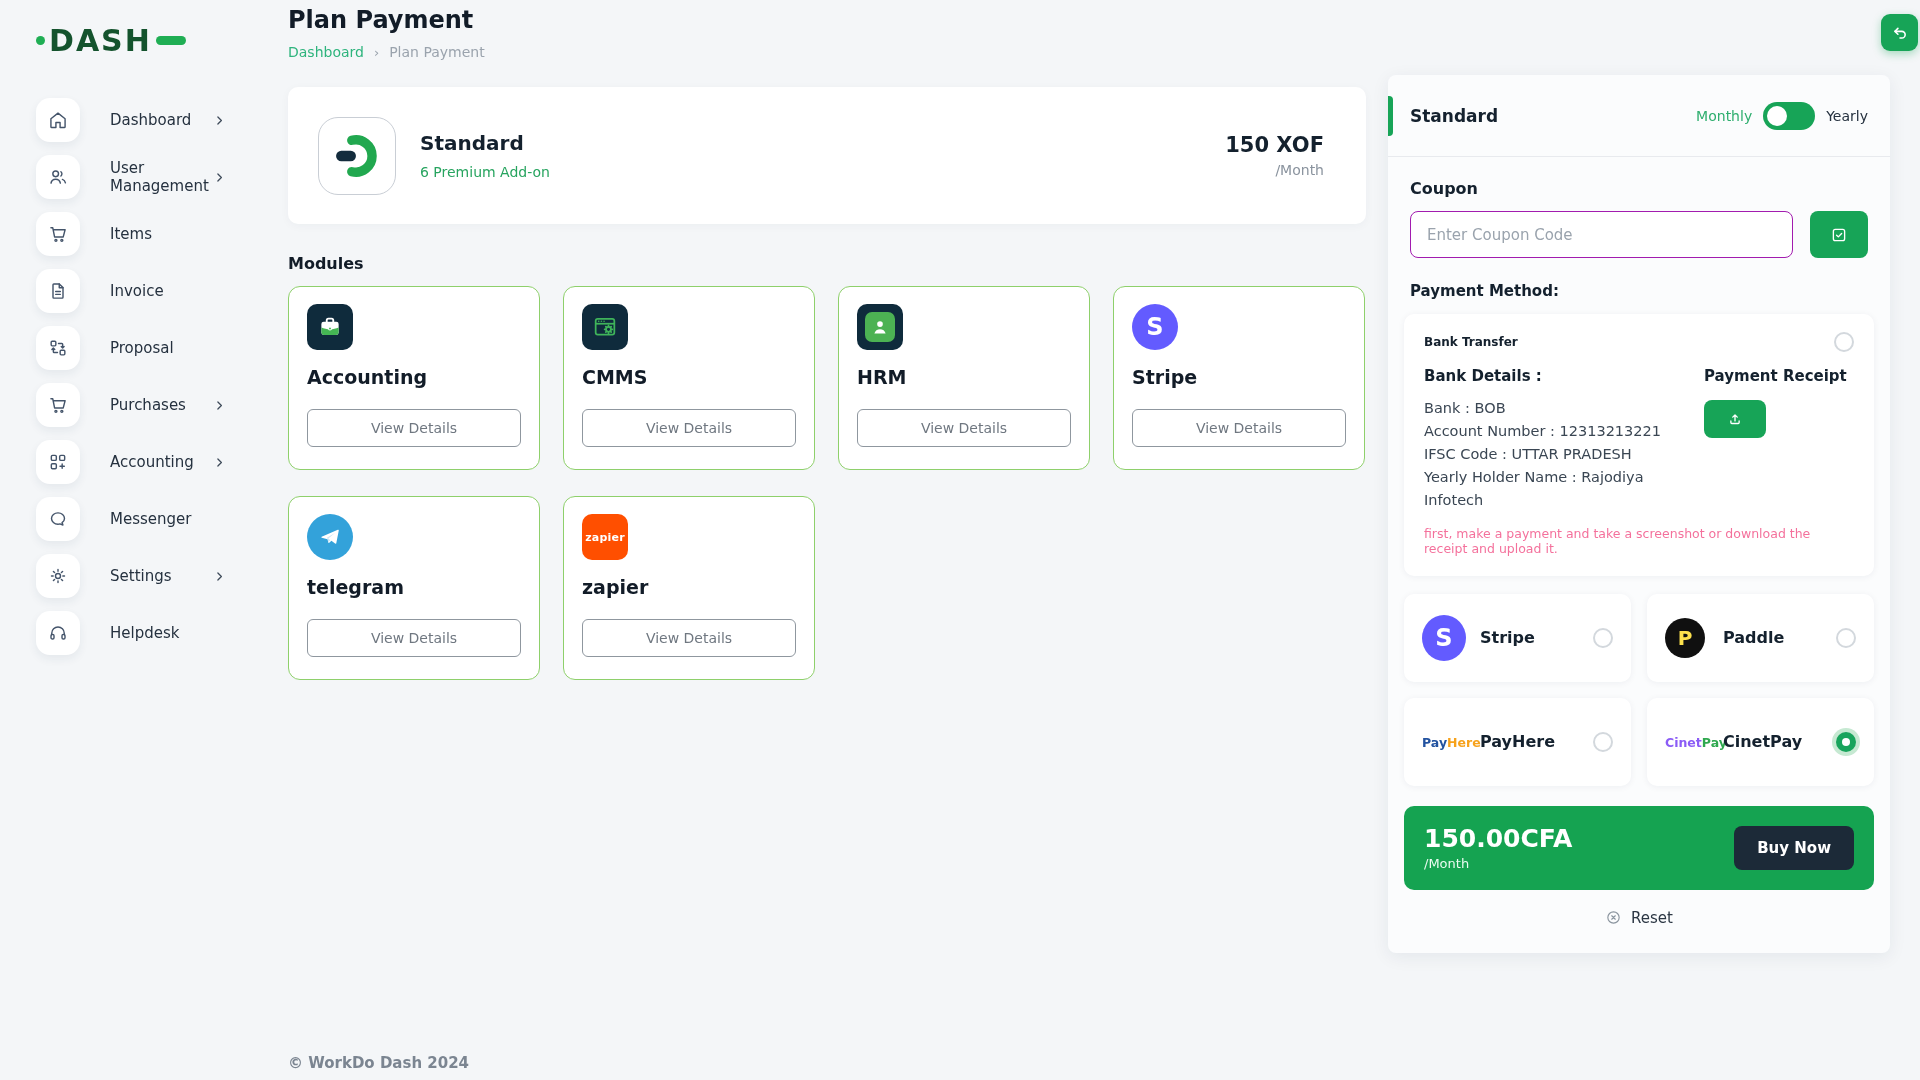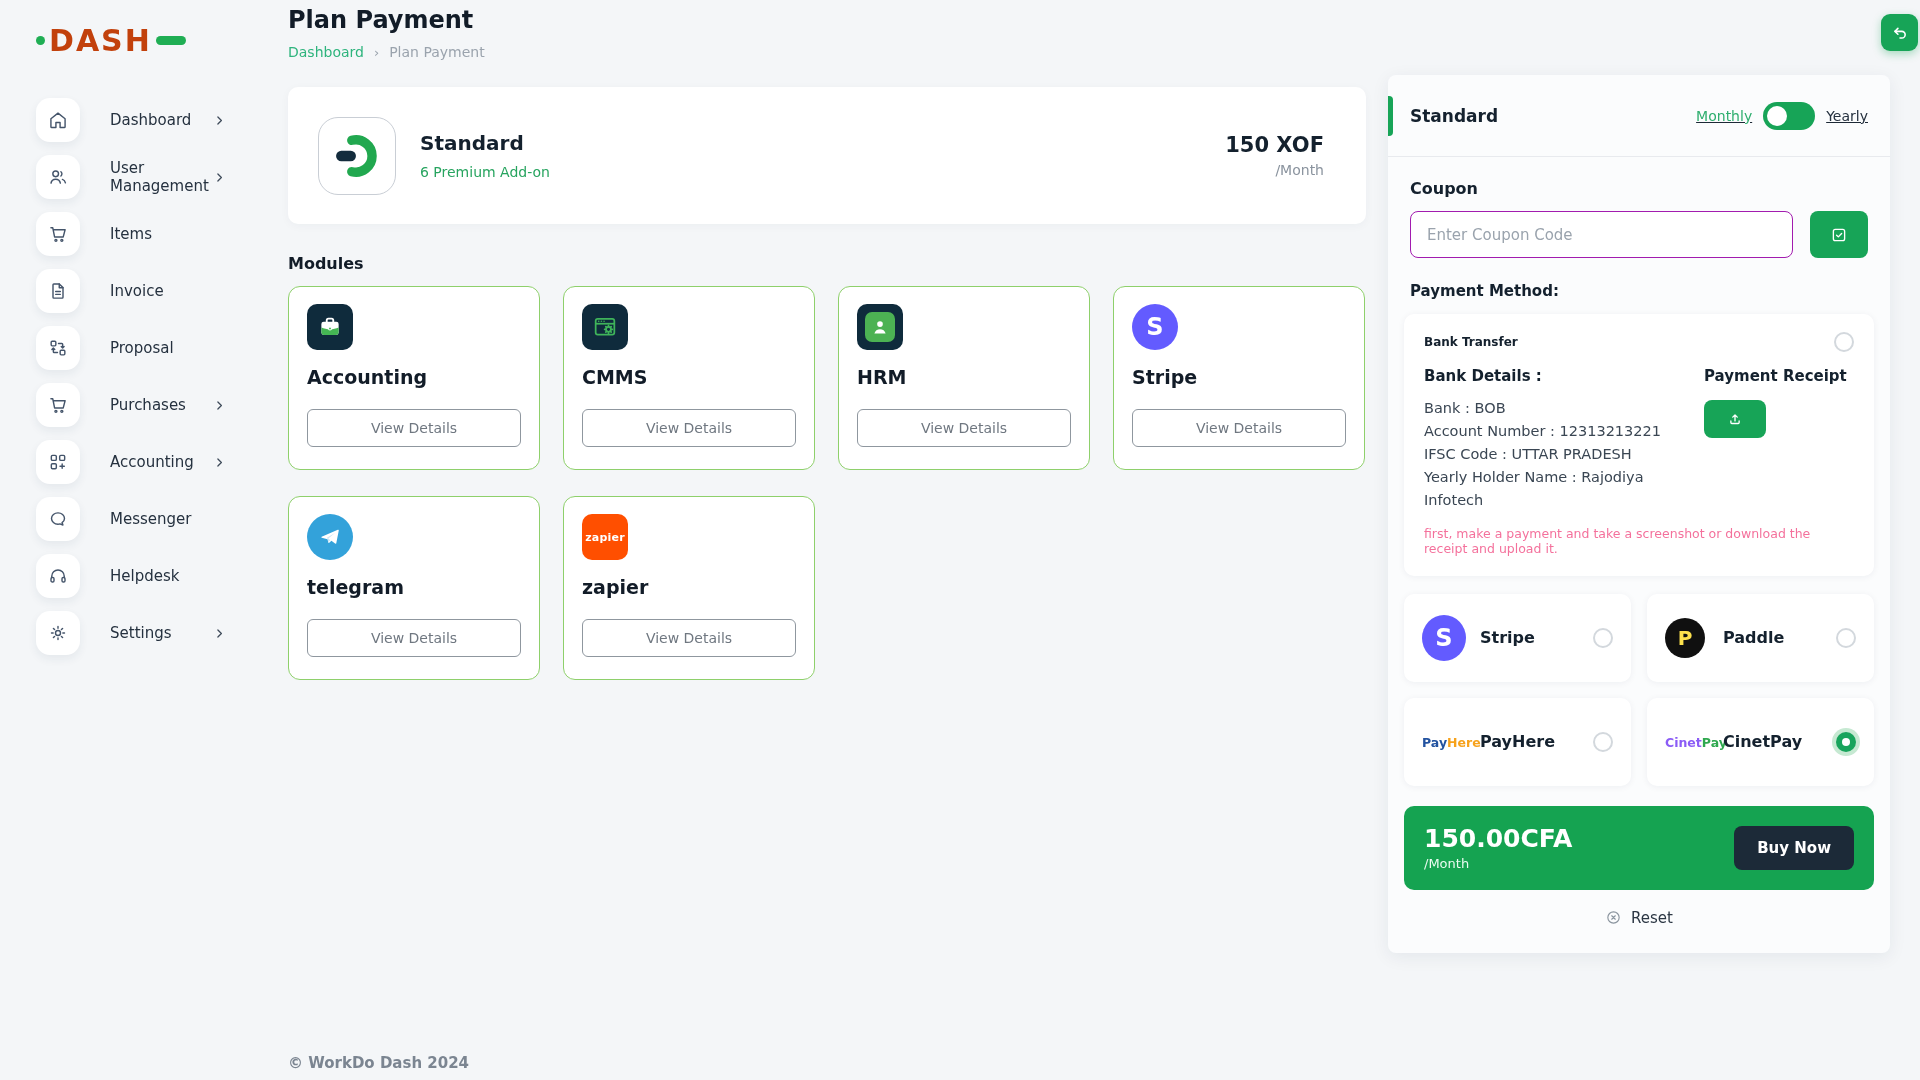--- a/index.html
+++ b/index.html
@@ -7,21 +7,21 @@
   body {
     position:relative; overflow:hidden;
     background:#f4f6f8;
     font-family:"DejaVu Sans","Liberation Sans",sans-serif;
     color:#1d2936;
   }
   
   .sidebar { position:absolute; left:0; top:0; width:262px; height:100%; padding:16px 0 0 36px; }
   .logo { display:flex; align-items:center; height:48px; }
   .logo-dot { width:9px; height:9px; background:#1fae54; border-radius:50%; margin-right:4px; }
-  .logo-text { font-size:30px; font-weight:800; color:#c2410c; letter-spacing:2px; }
+  .logo-text { font-size:30px; font-weight:800; color:#14532d; letter-spacing:2px; }
   .logo-bar { width:30px; height:9px; background:#1fae54; border-radius:5px; margin-left:4px; }
   .nav { margin-top:34px; display:flex; flex-direction:column; gap:13px; }
   .nav-item { display:flex; align-items:center; height:44px; cursor:pointer; }
   .nav-icon-box { width:44px; height:44px; background:#fff; border-radius:14px;
       box-shadow:0 4px 10px rgba(30,50,80,.07); display:flex; align-items:center; justify-content:center; flex:0 0 auto; }
   .nav-label { margin-left:30px; font-size:15px; color:#25313f; }
   .nav-chevron { margin-left:auto; margin-right:36px; display:flex; }
   
   .main { position:absolute; left:288px; top:0; width:1078px; }
   .page-title { margin-top:6px; font-size:24px; font-weight:600; color:#121c28; }
@@ -58,21 +58,21 @@
       border-radius:6px; color:#6f7780; font-size:14px; cursor:pointer; font-family:inherit; }
   .footer { position:absolute; left:288px; bottom:8px; font-size:15px; color:#7b8591;font-weight:bold; }
   
   .panel { position:absolute; left:1388px; top:75px; width:502px; background:#fbfcfd; border-radius:8px;
       box-shadow:0 4px 18px rgba(20,40,70,.07); padding-bottom:26px; }
   .panel-header { position:relative; display:flex; align-items:center; height:82px; padding:0 22px;
       border-bottom:1px solid #e8eaee; }
   .panel-header::before { content:""; position:absolute; left:0; top:21px; width:5px; height:40px;
       background:#17a457; border-radius:0 4px 4px 0; }
   .panel-plan-name { font-size:17px; font-weight:700; color:#14212e; }
-  .billing-toggle-wrap { margin-left:auto; display:flex; align-items:center; gap:11px;text-decoration:underline; }
+  .billing-toggle-wrap { margin-left:auto; display:flex; align-items:center; gap:11px; }
   .billing-monthly { font-size:14px; color:#2eae6e; }
   .billing-yearly { font-size:14px; color:#25313f; }
   .toggle { width:52px; height:28px; background:#17a457; border-radius:14px; position:relative; cursor:pointer; }
   .toggle-knob { position:absolute; left:4px; top:4px; width:20px; height:20px; background:#fff; border-radius:50%; }
   .coupon-section { padding:22px 22px 0; }
   .coupon-label { font-size:16px; font-weight:700; color:#14212e; }
   .coupon-row { margin-top:13px; display:flex; }
   .coupon-input { flex:1; height:47px; border:1px solid #a21caf; border-radius:8px; padding:0 16px;
       font-size:15px; font-family:inherit; color:#25313f; background:#fff; outline:none; }
   .coupon-input::placeholder { color:#9aa3ad; }
@@ -248,45 +248,45 @@
           </span>
         </span>
     <span class="nav-label">Messenger</span>
 
   </div>
 
   <div class="nav-item">
     <span class="nav-icon-box">
           <span class="nav-icon" style="display: flex;">
             <svg viewBox="0 0 24 24" width="20" height="20" fill="none" stroke="#44546a" stroke-width="1.7" stroke-linecap="round" stroke-linejoin="round">
-              <path d="M4.5 14.5v-2.3a7.5 7.5 0 0 1 15 0v2.3"></path>
-              <rect x="3.6" y="13.6" width="3.6" height="5.6" rx="1.6"></rect>
-              <rect x="16.8" y="13.6" width="3.6" height="5.6" rx="1.6"></rect>
-            </svg>
-          </span>
-        </span>
-    <span class="nav-label">Helpdesk</span>
-
-  </div>
-
-  <div class="nav-item">
-    <span class="nav-icon-box">
-          <span class="nav-icon" style="display: flex;">
-            <svg viewBox="0 0 24 24" width="20" height="20" fill="none" stroke="#44546a" stroke-width="1.7" stroke-linecap="round" stroke-linejoin="round">
               <circle cx="12" cy="12" r="3"></circle>
               <path d="M12 4.2v2M12 17.8v2M4.2 12h2M17.8 12h2M6.5 6.5l1.4 1.4M16.1 16.1l1.4 1.4M17.5 6.5l-1.4 1.4M7.9 16.1l-1.4 1.4"></path>
             </svg>
           </span>
         </span>
     <span class="nav-label">Settings</span>
     <span class="nav-chevron">
           <svg viewBox="0 0 24 24" width="13" height="13" fill="none" stroke="#3e4a5a" stroke-width="2.3" stroke-linecap="round" stroke-linejoin="round">
             <path d="m9 5.5 6.5 6.5L9 18.5"></path>
           </svg>
         </span>
+  </div>
+
+  <div class="nav-item">
+    <span class="nav-icon-box">
+          <span class="nav-icon" style="display: flex;">
+            <svg viewBox="0 0 24 24" width="20" height="20" fill="none" stroke="#44546a" stroke-width="1.7" stroke-linecap="round" stroke-linejoin="round">
+              <path d="M4.5 14.5v-2.3a7.5 7.5 0 0 1 15 0v2.3"></path>
+              <rect x="3.6" y="13.6" width="3.6" height="5.6" rx="1.6"></rect>
+              <rect x="16.8" y="13.6" width="3.6" height="5.6" rx="1.6"></rect>
+            </svg>
+          </span>
+        </span>
+    <span class="nav-label">Helpdesk</span>
+
   </div>
 </nav>
 </aside>
 
 <main class="main">
   <h1 class="page-title">Plan Payment</h1>
   <div class="breadcrumb">
     <a>Dashboard</a>
     <span class="crumb-sep">›</span>
     <span class="crumb-current">Plan Payment</span>

